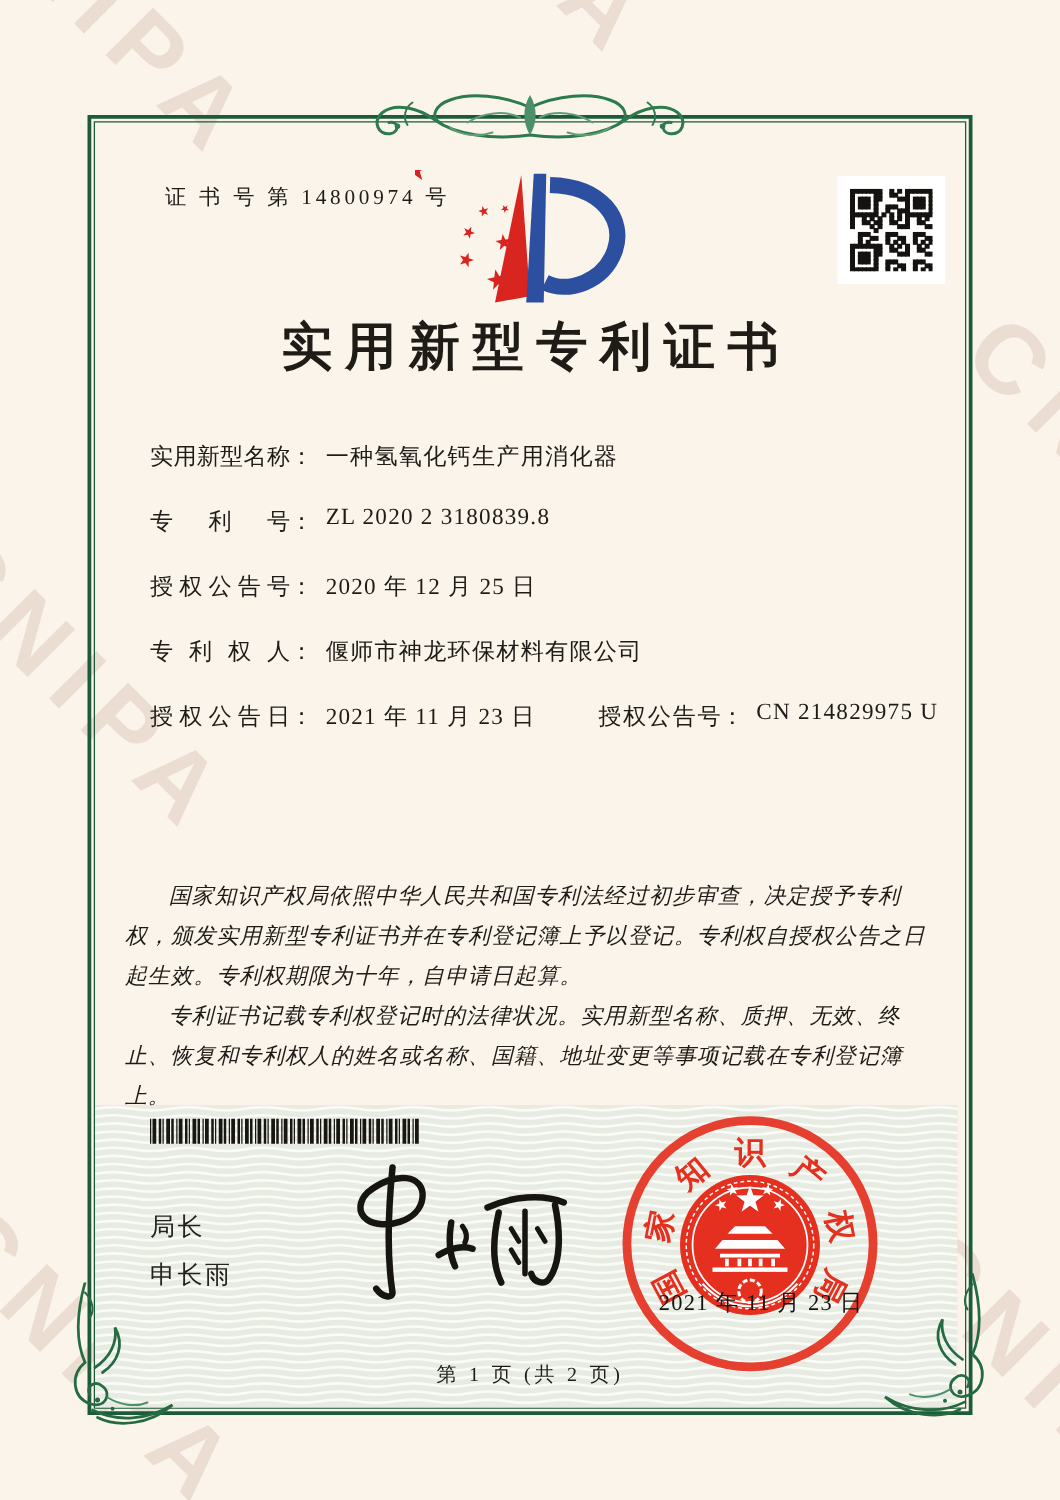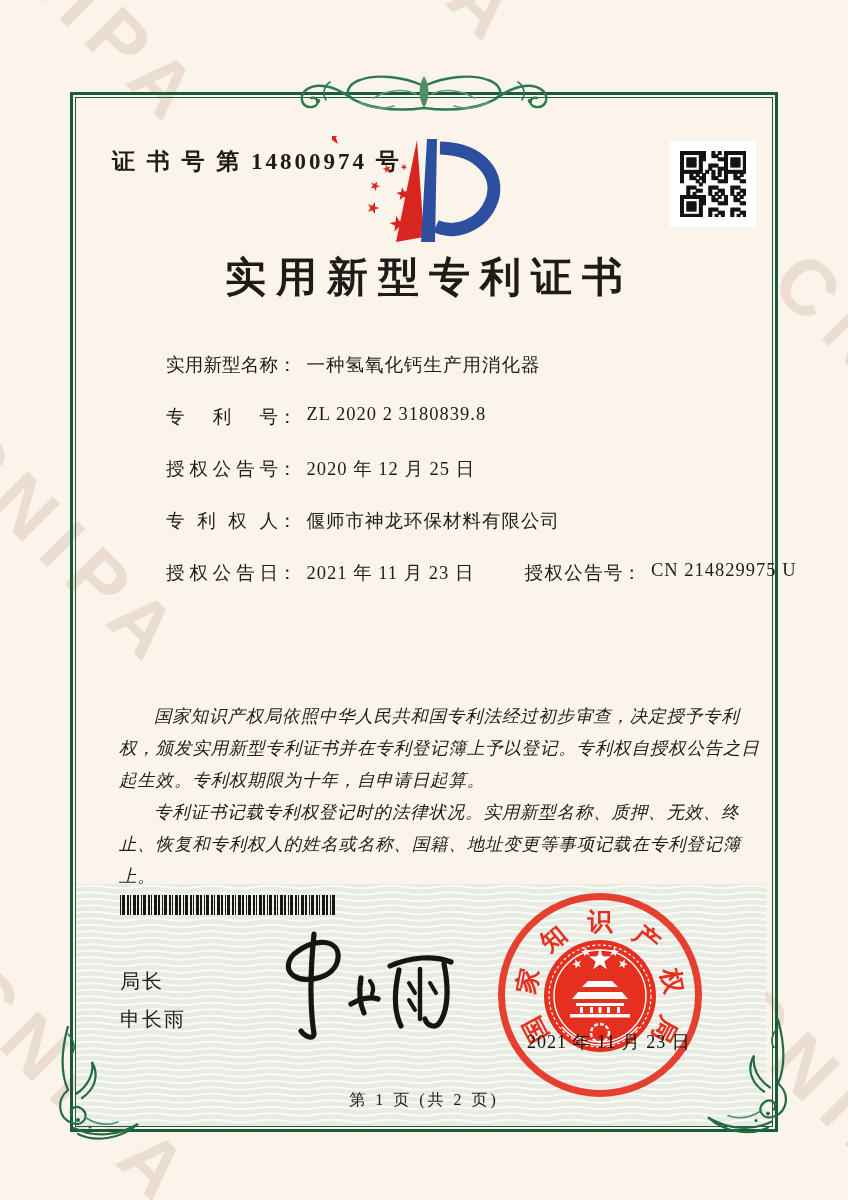--- a/index.html
+++ b/index.html
@@ -14,37 +14,37 @@
     position:absolute;font-family:"Liberation Sans","DejaVu Sans",sans-serif;
     font-weight:bold;font-size:78px;letter-spacing:14px;
     color:rgba(210,185,172,0.38);transform:rotate(45deg);white-space:nowrap;
     pointer-events:none;z-index:0;
   }
   
   .frame{position:absolute;left:70px;top:92px;width:702px;height:1034px;border:3px solid #1b5a3a;z-index:1;}
   .frame-inner{position:absolute;left:2px;top:2px;right:2px;bottom:2px;border:1.5px solid #1b5a3a;}
   .orn{position:absolute;z-index:3;}
   
-  .cert-no{position:absolute;left:112px;top:146px;font-size:23px;letter-spacing:3px;z-index:2;font-weight:bold;}
+  .cert-no{position:absolute;left:132px;top:146px;font-size:17px;letter-spacing:3px;z-index:2;}
   .logo{position:absolute;left:332px;top:136px;z-index:2;}
   .qr-box{position:absolute;left:670px;top:141px;width:86px;height:86px;background:#ffffff;z-index:2;display:flex;align-items:center;justify-content:center;}
   .title{
     position:absolute;left:0;top:250px;width:100%;text-align:center;
     font-size:41px;font-weight:700;letter-spacing:10px;text-indent:10px;z-index:2;
   }
   
   .fields{position:absolute;left:120px;top:352px;width:620px;z-index:2;font-size:18.5px;}
-  .frow{height:52px;white-space:nowrap;margin-left:46px;}
+  .frow{height:52px;white-space:nowrap;}
   .f-label{display:inline-block;width:112px;text-align:justify;text-align-last:justify;vertical-align:top;}
   .f-colon{display:inline-block;vertical-align:top;}
   .f-value{display:inline-block;margin-left:10px;vertical-align:top;letter-spacing:1px;}
   .f-value2{display:inline-block;margin-left:10px;vertical-align:top;letter-spacing:1px;width:196px;}
   .g-label{display:inline-block;width:98px;text-align:justify;text-align-last:justify;vertical-align:top;margin-left:22px;}
   
-  .paras{position:absolute;left:100px;top:700px;width:652px;z-index:2;margin-left:19px;}
+  .paras{position:absolute;left:100px;top:700px;width:652px;z-index:2;}
   .paras p{margin:0;text-indent:2em;font-size:17.5px;line-height:1.83;letter-spacing:0.8px;font-style:italic;}
   
   .wave-band{position:absolute;left:76px;top:884px;width:690px;height:242px;z-index:1;overflow:hidden;background:#e7ebe2;}
   
   .barcode{position:absolute;left:120px;top:895px;width:218px;height:20px;display:flex;align-items:stretch;z-index:2;}
   
   .director-label{position:absolute;left:120px;top:968px;font-size:20px;font-family:"Liberation Sans","DejaVu Sans",sans-serif;color:#24221e;z-index:2;letter-spacing:2px;}
   .director-name{position:absolute;left:120px;top:1006px;font-size:20px;font-family:"Liberation Sans","DejaVu Sans",sans-serif;color:#24221e;z-index:2;letter-spacing:2px;}
   .signature{position:absolute;left:248px;top:922px;z-index:2;}
   

